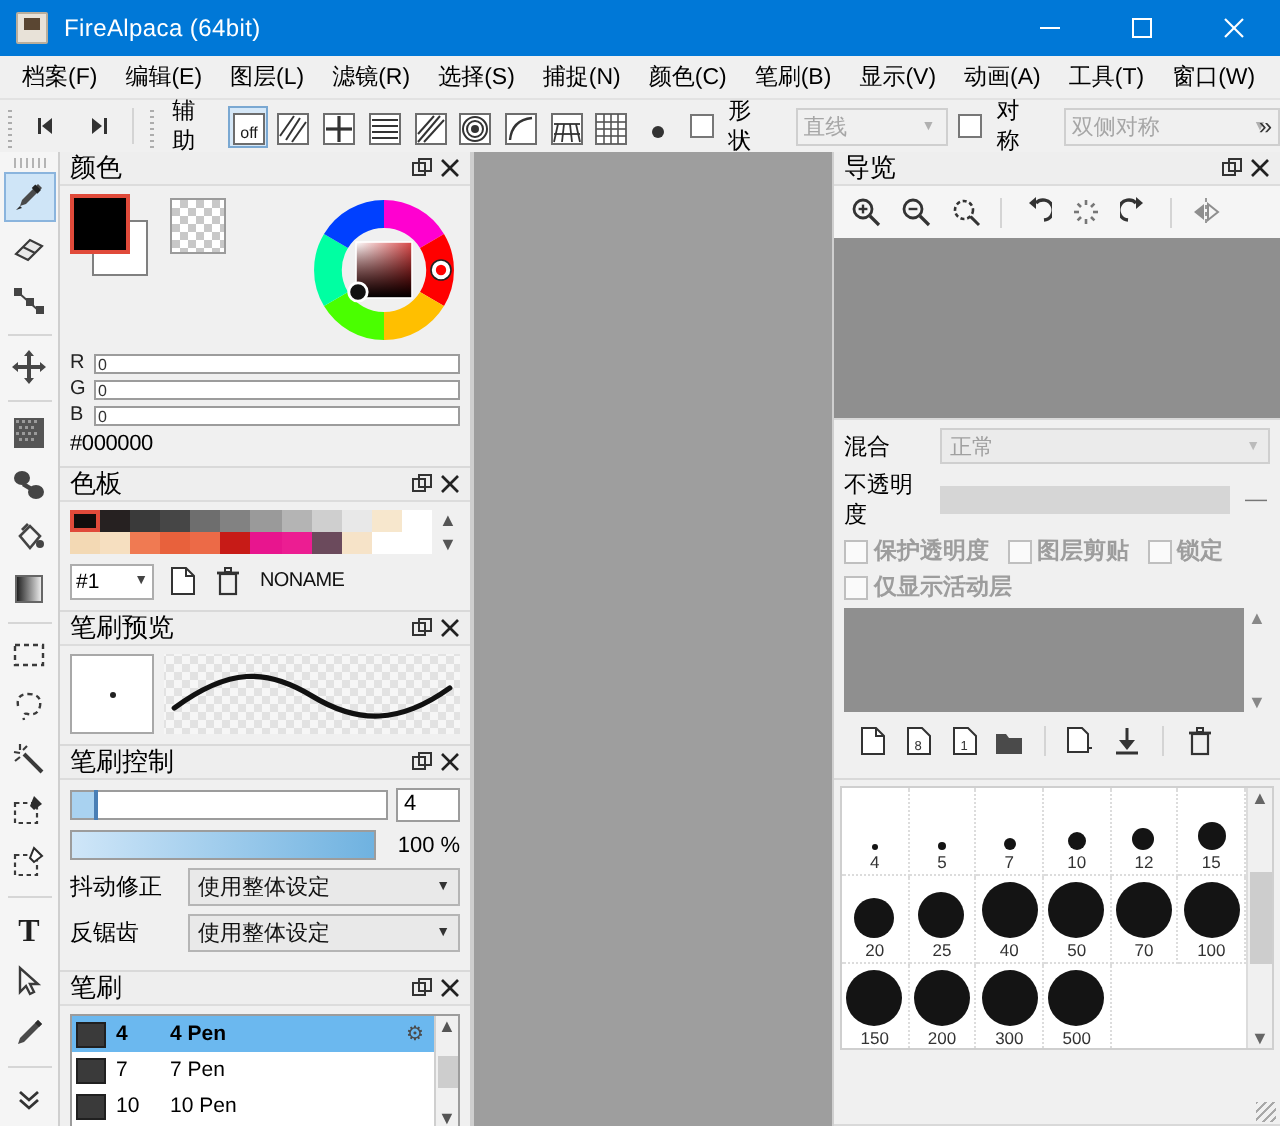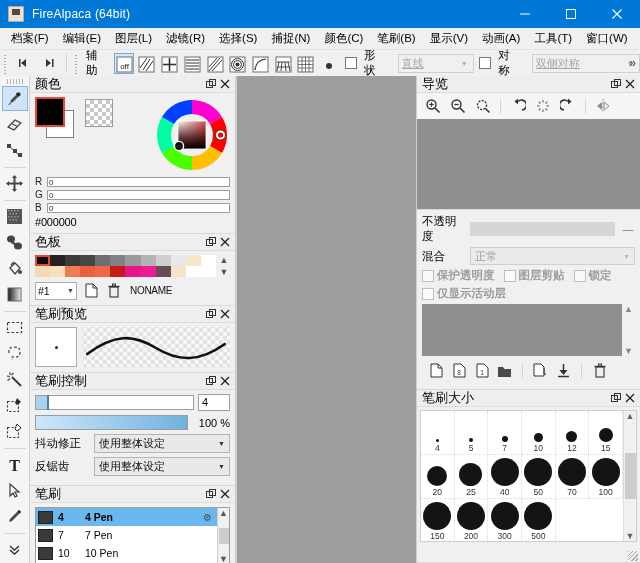--- a/index.html
+++ b/index.html
@@ -57,21 +57,21 @@
     width: 21px; height: 21px; display: flex; align-items: flex-end; justify-content: center;
     margin: 0 1px; border: 1px solid transparent; background: transparent;
   }
   .tbtn.active { border: 1px solid #7aa8d2; background: #d6e8f8; }
   .chk-wrap { display: flex; align-items: center; gap: 3px; margin-left: 5px; }
   .chkbox { width: 12px; height: 12px; border: 1px solid #777; background: #fff; flex: none; }
   .combo {
     height: 19px; border: 1px solid #cfcfcf; background: #f0f0f0; color: #a6a6a6;
     display: flex; align-items: center; padding: 0 3px; font-size: 11px; margin-left: 4px;
   }
-  .combo .cval { flex: 1; white-space: nowrap; overflow: hidden; text-decoration: underline; }
+  .combo .cval { flex: 1; white-space: nowrap; overflow: hidden; }
   .combo .carrow { width: 12px; text-align: center; font-size: 7px; color: #b0b0b0; }
   .chev-more { position: absolute; right: 4px; font-size: 12px; color: #333; }
 
   
   .bodyrow { flex: 1; display: flex; min-height: 0; }
 
   
   .toolstrip {
     width: 30px; background: #f5f5f5; border-right: 1px solid #cfcfcf;
     display: flex; flex-direction: column; align-items: center; flex: none;
@@ -892,30 +892,30 @@
                 <path d="M9 4 L14 8 L9 12 Z" fill="none" stroke="#8e8e8e" stroke-width="1"></path>
               </svg>
           </div>
         </div>
         <div class="navpreview"></div>
       </div>
 
       <div class="panel">
         <div class="pbody">
           <div class="layerrow">
-            <span class="lab">不透明度</span>
-            <span class="opacitybar"></span>
-            <span class="dash">—</span>
-          </div>
-          <div class="layerrow">
             <span class="lab">混合</span>
             <div class="combo3">
               <span class="cv">正常</span>
               <span class="ca">▼</span>
             </div>
+          </div>
+          <div class="layerrow">
+            <span class="lab">不透明度</span>
+            <span class="opacitybar"></span>
+            <span class="dash">—</span>
           </div>
           <div class="cbrow">
             <div class="cbitem">
               <span class="cbbox"></span>
               <span class="cblbl">保护透明度</span>
             </div>
             <div class="cbitem">
               <span class="cbbox"></span>
               <span class="cblbl">图层剪贴</span>
             </div>
@@ -981,35 +981,20 @@
                   <rect x="3" y="4" width="8" height="10" fill="none" stroke="#333" stroke-width="1.1"></rect>
                   <line x1="1.5" y1="3.5" x2="12.5" y2="3.5" stroke="#333" stroke-width="1.4"></line>
                   <rect x="5.5" y="1" width="3" height="2" fill="none" stroke="#333" stroke-width="1"></rect>
                 </svg>
             </div>
           </div>
         </div>
       </div>
 
       <div class="panel" style="flex:1; position:relative;">
-        <div class="ptitle">
-          <span class="ptext">笔刷大小</span>
-          <span class="picon">
-            <svg width="10" height="10" viewBox="0 0 10 10">
-                <rect x="0.5" y="2.5" width="6" height="6" fill="none" stroke="#333"></rect>
-                <rect x="3.5" y="0.5" width="6" height="6" fill="none" stroke="#333"></rect>
-              </svg>
-          </span>
-          <span class="picon">
-            <svg width="10" height="10" viewBox="0 0 10 10">
-                <line x1="1" y1="1" x2="9" y2="9" stroke="#222" stroke-width="1.3"></line>
-                <line x1="9" y1="1" x2="1" y2="9" stroke="#222" stroke-width="1.3"></line>
-              </svg>
-          </span>
-        </div>
         <div class="pbody" style="padding:3px 3px 3px 3px;">
           <div class="bsgrid-wrap">
             <div class="bsgrid" id="bs-grid">
                 <div class="bscell">
                   <div class="bsdot" style="width: 3px; height: 3px;"></div>
                   <div class="bslbl">4</div>
                 </div>
                 <div class="bscell">
                   <div class="bsdot" style="width: 4px; height: 4px;"></div>
                   <div class="bslbl">5</div>

